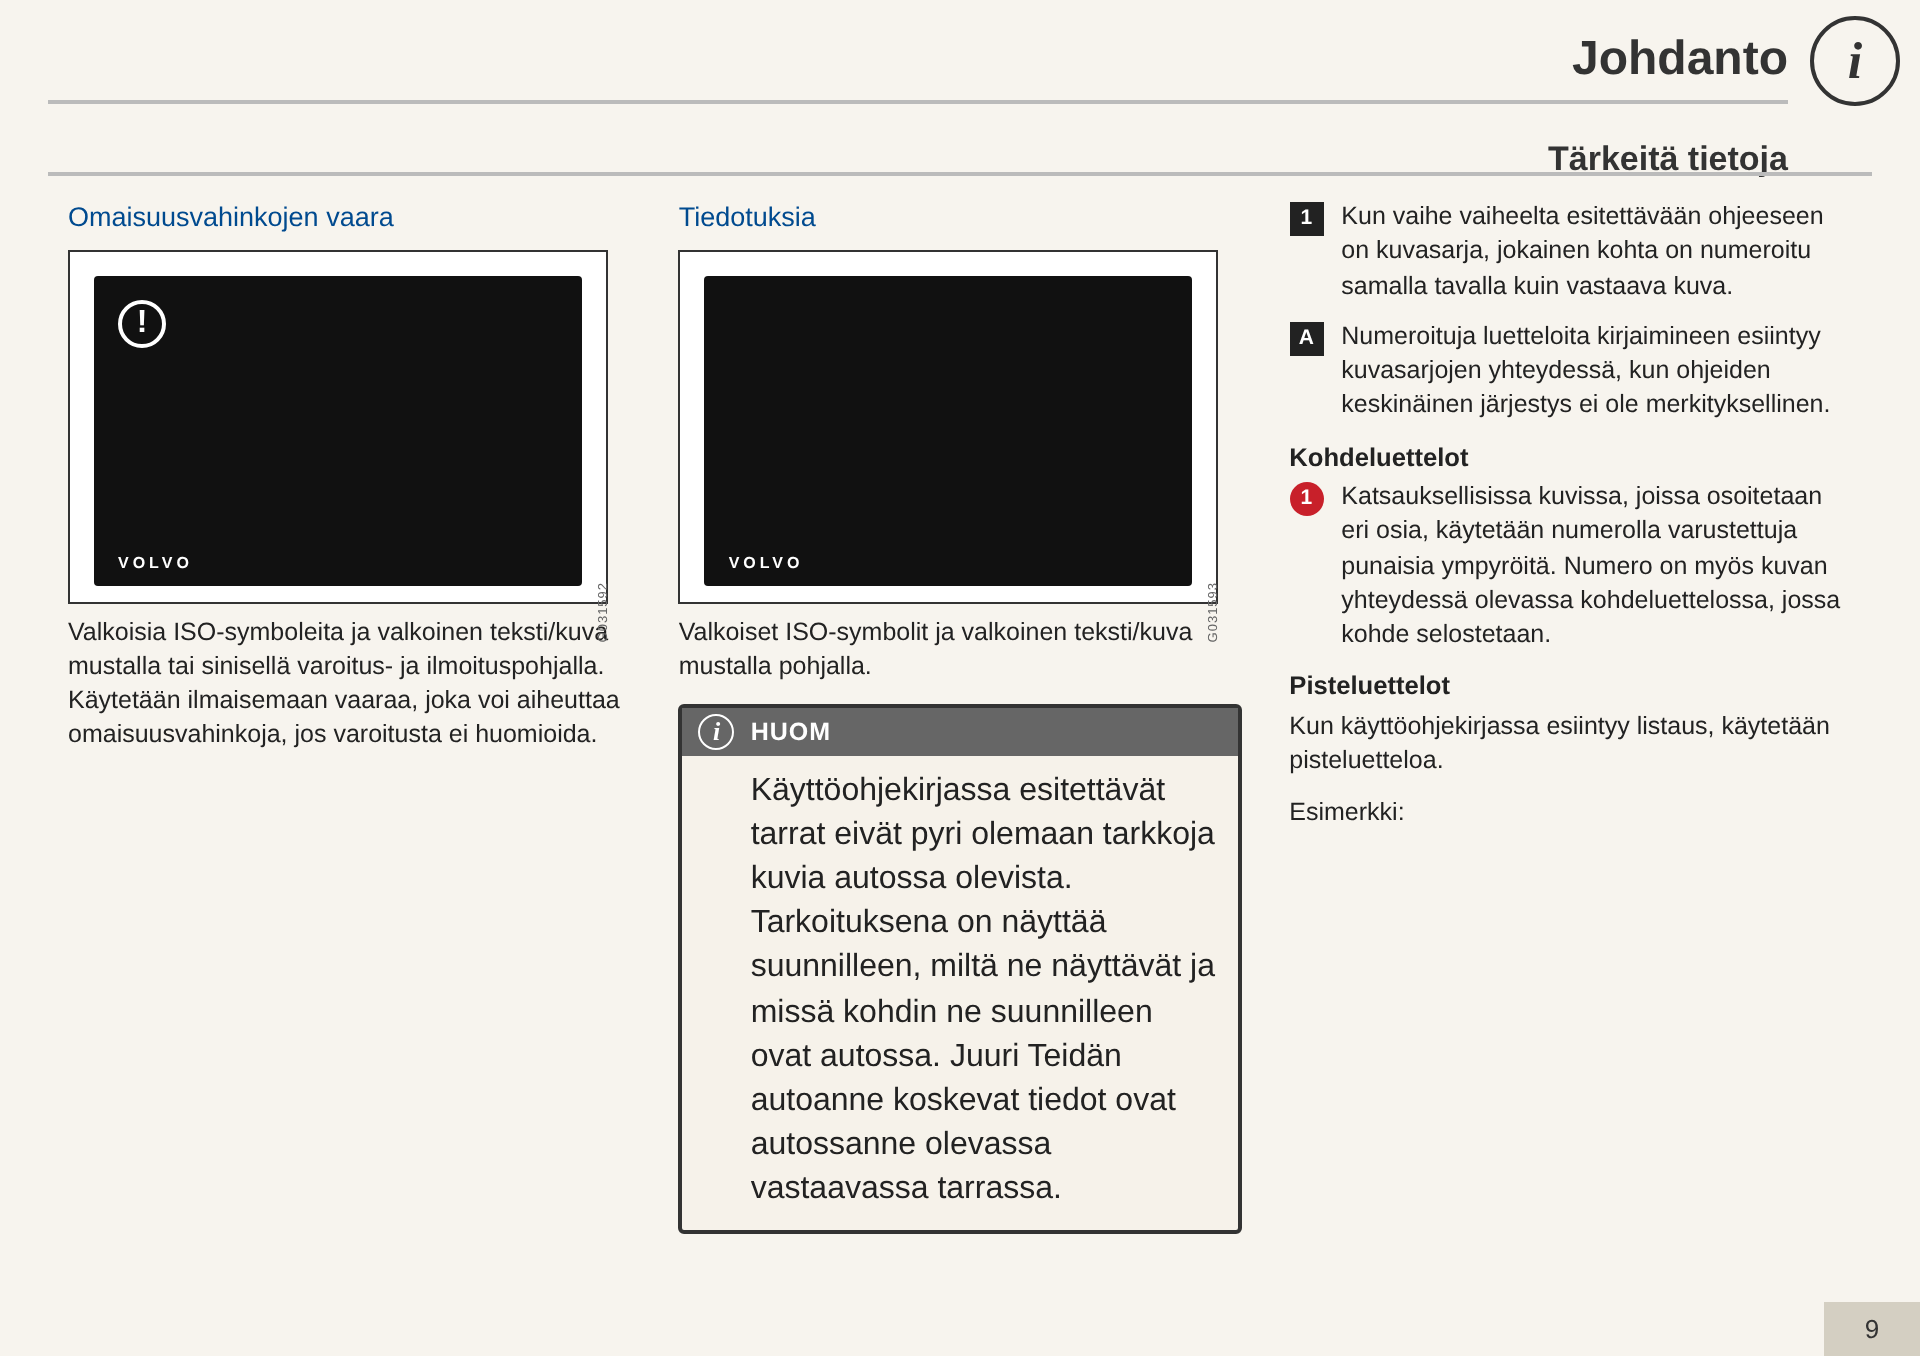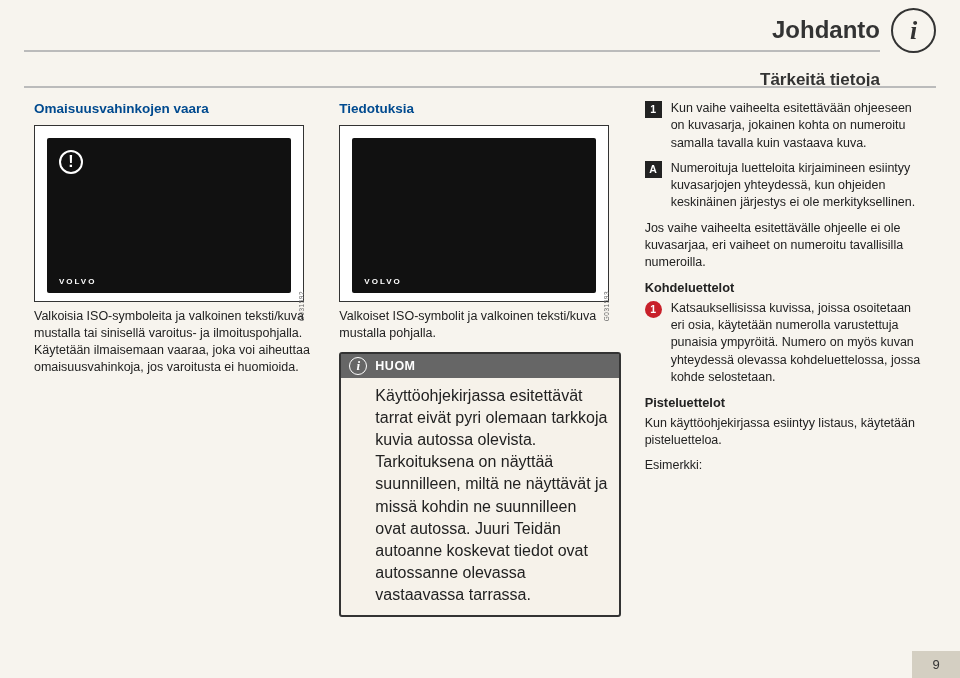--- a/index.html
+++ b/index.html
@@ -6,21 +6,21 @@
   html, body { width: 960px; height: 678px; font-family: Arial, Helvetica, sans-serif; }
   .page {
     width: 960px; height: 678px;
     background: #f7f4ee;
     position: relative;
     color: #222;
   }
   
   .header-bar {
     position: absolute;
-    top: 14px; right: 24px; left: 24px;
+    top: 14px; right: 10px; left: 24px;
     height: 32px;
   }
   .header-diag {
     position: absolute;
     right: 0; top: -6px; width: 45px; height: 45px;
     border: 2px solid #333;
     border-radius: 50%;
     background: #f7f4ee;
     display: flex; align-items: center; justify-content: center;
     font-family: "Times New Roman", serif;
@@ -44,21 +44,21 @@
     height: 2px; background: #bbb;
   }
 
   
   .cols {
     position: absolute; top: 100px; left: 34px; right: 34px;
     display: flex; gap: 24px;
   }
   .col { flex: 1 1 0; font-size: 12.5px; line-height: 1.38; }
   .col h4.section-heading {
-    color: #004a8f; font-size: 13.5px; font-weight: 700; margin-bottom: 6px;
+    color: #004a8f; font-size: 13.5px; font-weight: 400; margin-bottom: 6px;
   }
   .col h5.sub-heading {
     font-size: 12.8px; font-weight: 700; margin-bottom: 3px; margin-top: 6px;
   }
   .p { margin-bottom: 8px; }
 
   
   .illus-frame {
     border: 1.5px solid #333;
     width: 270px;
@@ -199,21 +199,20 @@
         <div class="badge">1</div>
         <div class="kv-text">Kun vaihe vaiheelta esitettävään ohjeeseen on kuvasarja, jokainen kohta on numeroitu samalla tavalla kuin vastaava kuva.</div>
       </div>
 
       <div class="kv-row">
         <div class="badge">A</div>
         <div class="kv-text">Numeroituja luetteloita kirjaimineen esiintyy kuvasarjojen yhteydessä, kun ohjeiden keskinäinen järjestys ei ole merkityksellinen.</div>
       </div>
 
 
-      <div class="p">Jos vaihe vaiheelta esitettävälle ohjeelle ei ole kuvasarjaa, eri vaiheet on numeroitu tavallisilla numeroilla.</div>
 
       <h5 class="sub-heading">Kohdeluettelot</h5>
       <div class="kv-row">
         <div class="badge round">1</div>
         <div class="kv-text">Katsauksellisissa kuvissa, joissa osoitetaan eri osia, käytetään numerolla varustettuja punaisia ympyröitä. Numero on myös kuvan yhteydessä olevassa kohdeluettelossa, jossa kohde selostetaan.</div>
       </div>
 
       <h5 class="sub-heading">Pisteluettelot</h5>
       <div class="p">Kun käyttöohjekirjassa esiintyy listaus, käytetään pisteluetteloa.</div>
       <div class="p">Esimerkki:</div>

